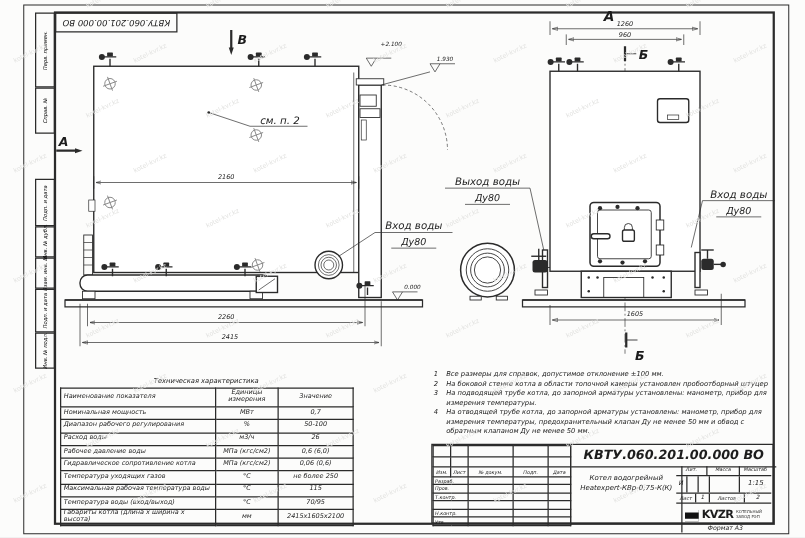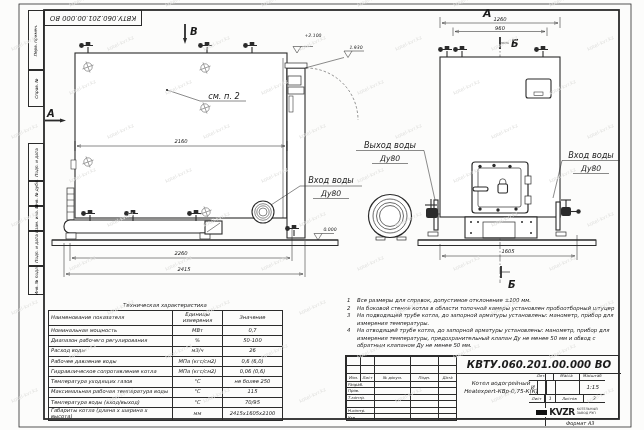--- a/index.html
+++ b/index.html
@@ -32,21 +32,21 @@
   .notes .nr{display:flex;}
   .notes .nn{width:10px;flex:none;}
   .tb{left:345px;top:355px;width:274px;height:64px;border:1.6px solid #2b2b2b;background:transparent;}
   .tb table{position:absolute;left:0;top:0;width:110px;height:64px;}
   .tb td{border:.7px solid #2b2b2b;font-size:3.9px;font-style:italic;text-align:center;padding:0;overflow:hidden;}
   .tbr{position:absolute;left:110px;top:0;width:164px;height:64px;border-left:1px solid #2b2b2b;}
   .docnum{height:17px;border-bottom:1px solid #2b2b2b;display:flex;align-items:center;
           justify-content:center;font-size:10.2px;font-style:italic;font-weight:bold;white-space:nowrap;}
   .nmcell{position:absolute;left:0;top:17px;width:88px;height:47px;border-right:1px solid #2b2b2b;
           text-align:center;font-size:5.6px;font-style:italic;padding-top:6px;line-height:1.5;}
-  .rcol{position:absolute;left:72px;top:17px;width:76px;height:47px;font-style:italic;}
+  .rcol{position:absolute;left:84px;top:17px;width:76px;height:47px;font-style:italic;}
   .rrow{display:flex;border-bottom:.7px solid #2b2b2b;}
   .rc{border-right:.7px solid #2b2b2b;text-align:center;font-size:3.9px;overflow:hidden;}
   .rc:last-child{border-right:none;}
   .logo{display:flex;align-items:center;justify-content:center;height:19px;gap:2px;}
   .logobar{width:11px;height:9px;background:#111;
            box-shadow:inset 0 2px 0 #fcfcfb, inset 0 -2px 0 #fcfcfb;}
   .logotxt{font-size:9px;font-weight:bold;font-style:normal;letter-spacing:-.5px;}
   .logosub{font-size:3.2px;font-style:normal;line-height:1.2;color:#333;}
   .fmt{left:566px;top:420px;font-size:5px;font-style:italic;}
   .wm{position:absolute;inset:0;z-index:4;pointer-events:none;overflow:hidden;}

